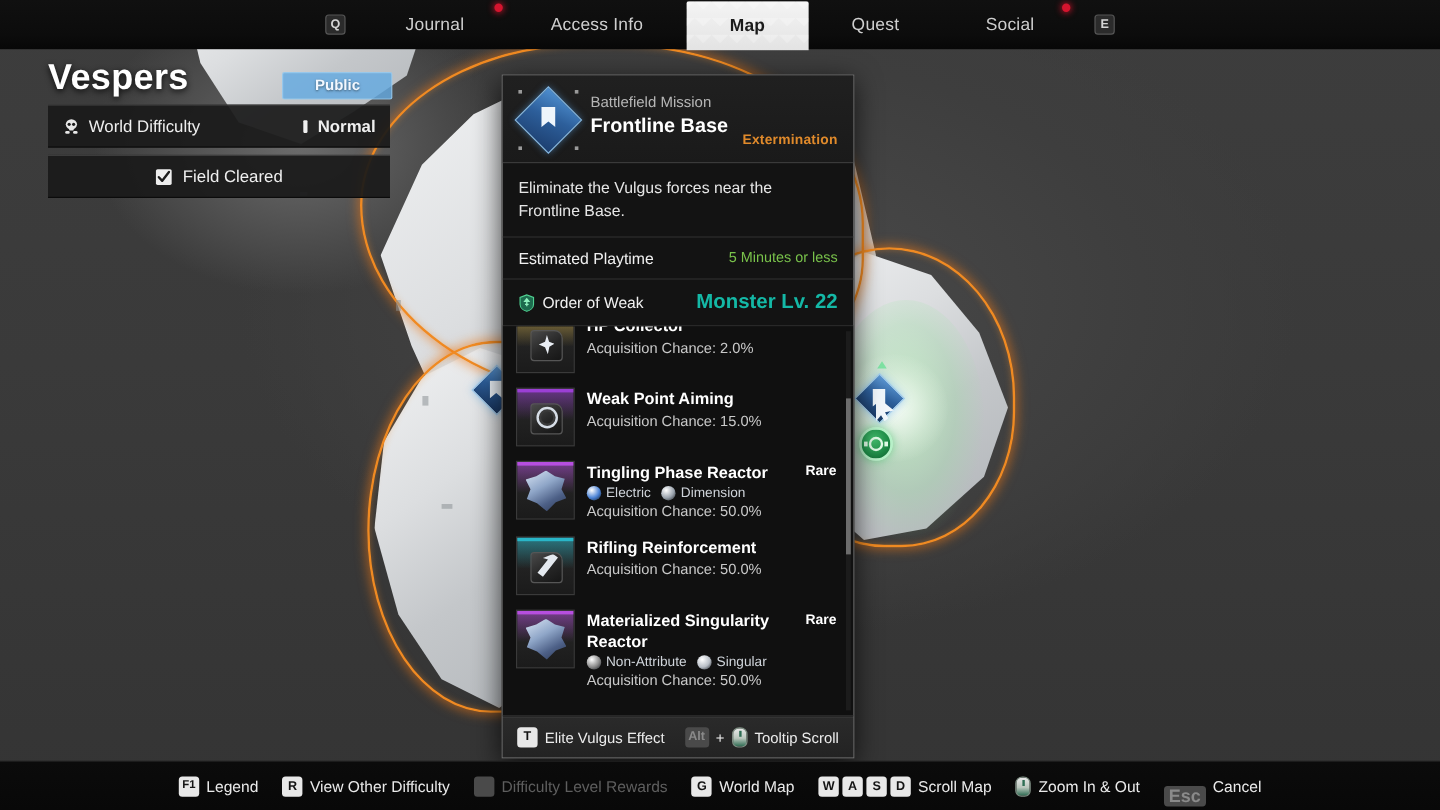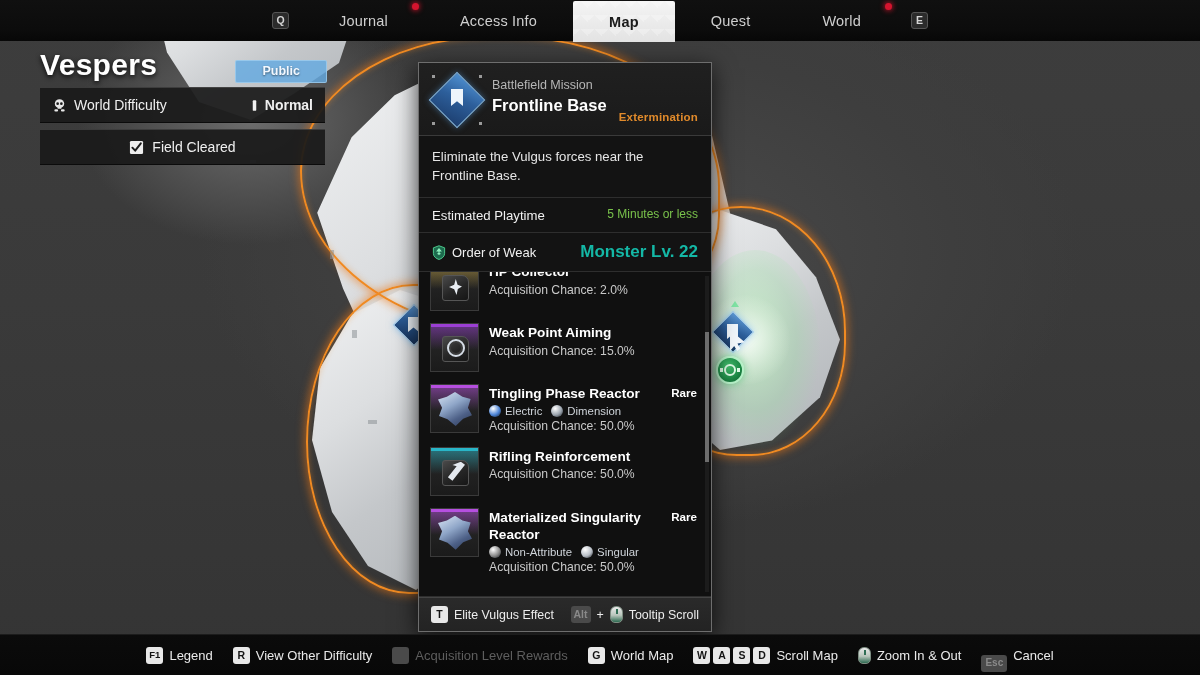--- a/index.html
+++ b/index.html
@@ -408,21 +408,21 @@
       <div class="tab-item">
         <span>Access Info</span>
       </div>
       <div class="tab-item active">
         <span>Map</span>
       </div>
       <div class="tab-item">
         <span>Quest</span>
       </div>
       <div class="tab-item">
-        <span>World</span>
+        <span>Social</span>
       </div>
       <div class="tab-key-slot">
         <span class="keycap dark">E</span>
       </div>
     </div>
   </div>
 
   <div id="region-panel">
     <div id="region-title">Vespers</div>
     <div id="public-badge">Public</div>
@@ -612,21 +612,21 @@
       <div class="bb-item">
         <span class="bb-keys">
           <span class="keycap">R</span>
         </span>
         <span>View Other Difficulty</span>
       </div>
       <div class="bb-item disabled">
         <span class="bb-keys">
           <span class="keycap dim" style="width: 17px;"></span>
         </span>
-        <span>Acquisition Level Rewards</span>
+        <span>Difficulty Level Rewards</span>
       </div>
       <div class="bb-item">
         <span class="bb-keys">
           <span class="keycap">G</span>
         </span>
         <span>World Map</span>
       </div>
       <div class="bb-item">
         <span class="bb-keys">
           <span class="keycap">W</span>
@@ -637,19 +637,19 @@
         <span>Scroll Map</span>
       </div>
       <div class="bb-item">
         <span class="bb-keys">
           <span class="mouse-ico"></span>
         </span>
         <span>Zoom In &amp; Out</span>
       </div>
       <div class="bb-item">
         <span class="bb-keys">
-          <span class="keycap dim" style="font-size: 10px; padding: 0px 4px; margin-top: 16px;">Esc</span>
+          <span class="keycap dim" style="font-size: 15px; padding: 0px 4px; margin-top: 16px;">Esc</span>
         </span>
         <span>Cancel</span>
       </div>
     </div>
 
 </div>
 
 </body></html>

